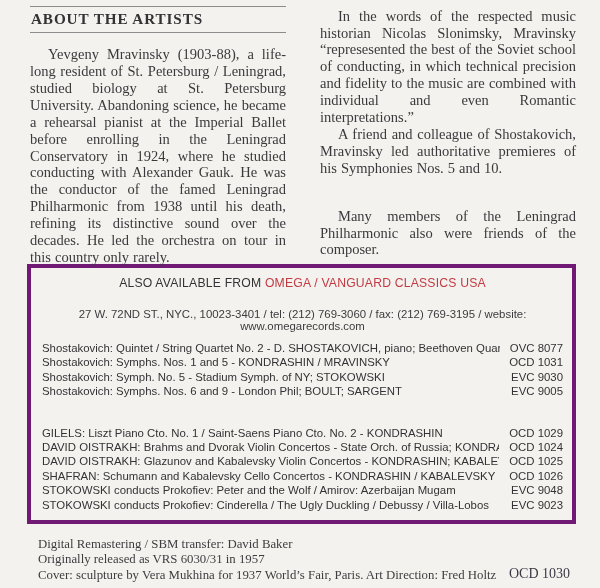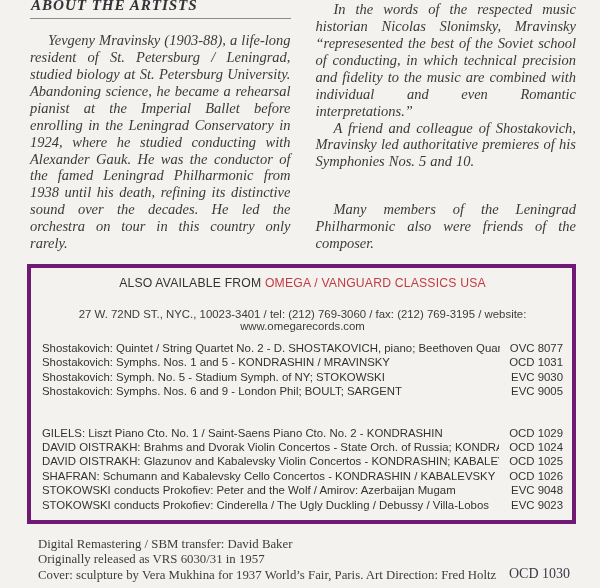--- a/index.html
+++ b/index.html
@@ -9,25 +9,24 @@
     font-family:"Liberation Serif", serif;
     color:#3a3a3c;
     overflow:hidden;
   }
   .page{position:relative;width:600px;height:588px;}
 
   
   .columns{
     display:flex;
     padding:12px 24px 0 30px;
-    gap:25px;
+    gap:34px;
     height:252px;
     box-sizing:border-box;
-    align-items:flex-end;
-    font-style:italic;
+    align-items:center;
   }
   .col{flex:1;}
   .col-left{max-width:263px;}
   .col-right{max-width:268px;padding-top:2px;}
 
   .hdr{margin-top:8px;}
   .rule{border:0;border-top:1.4px solid #8c8c8c;margin:0;}
   .section-title{
     font-weight:bold;
     font-size:15.2px;

